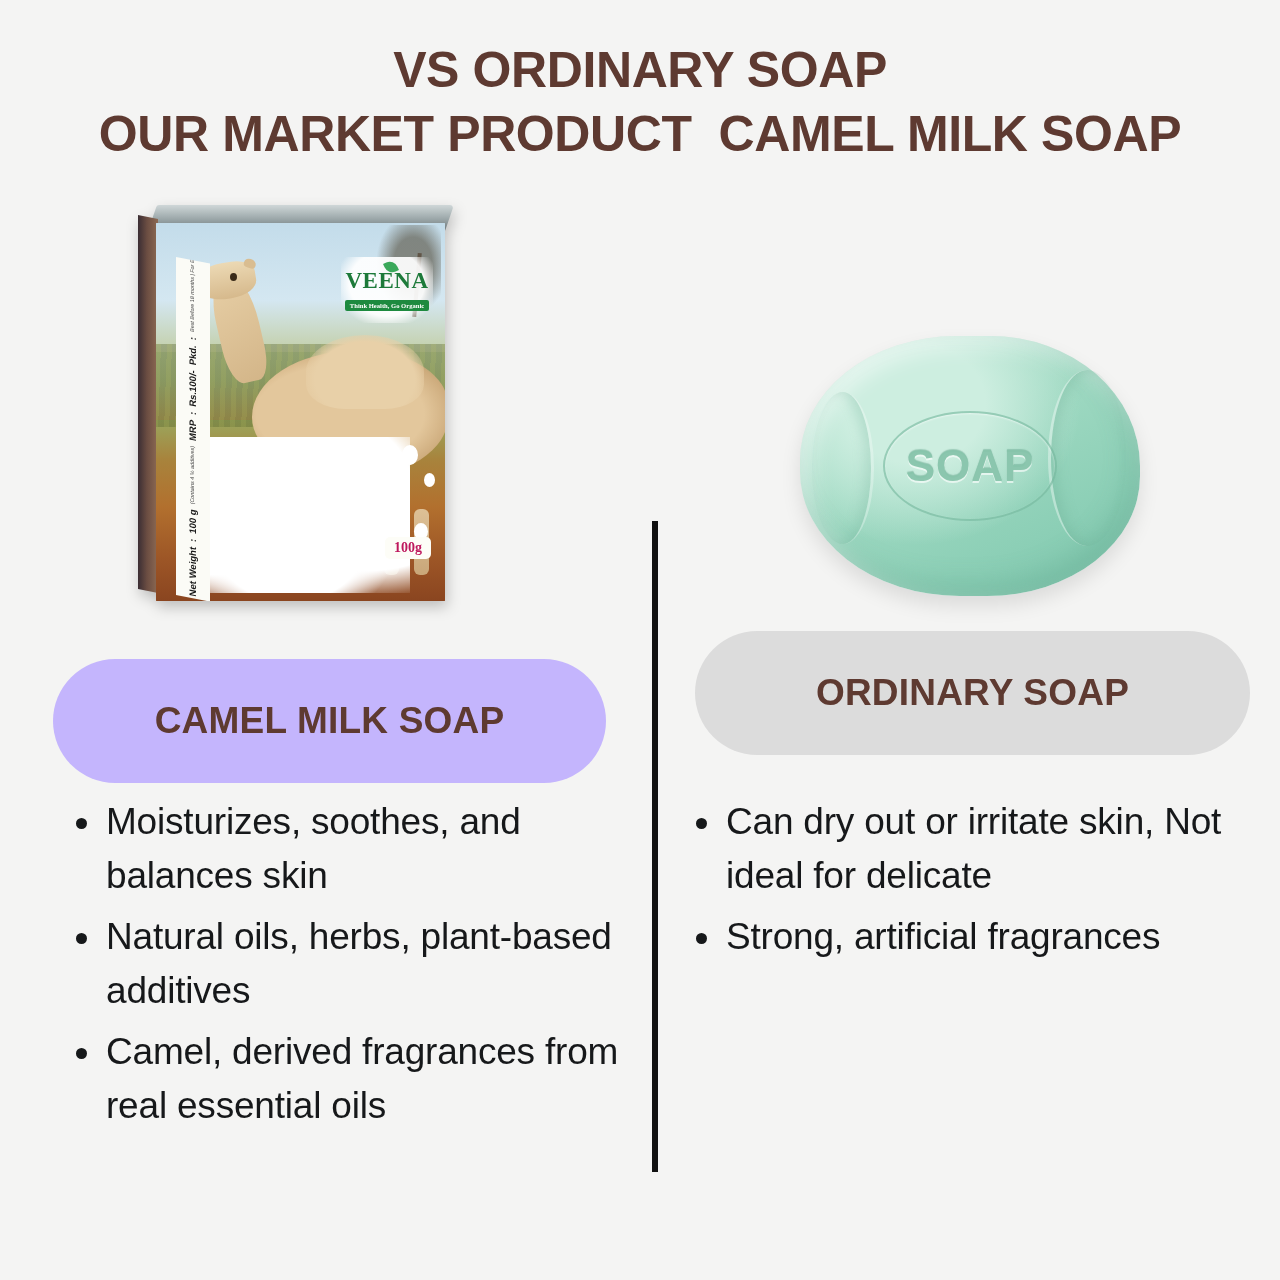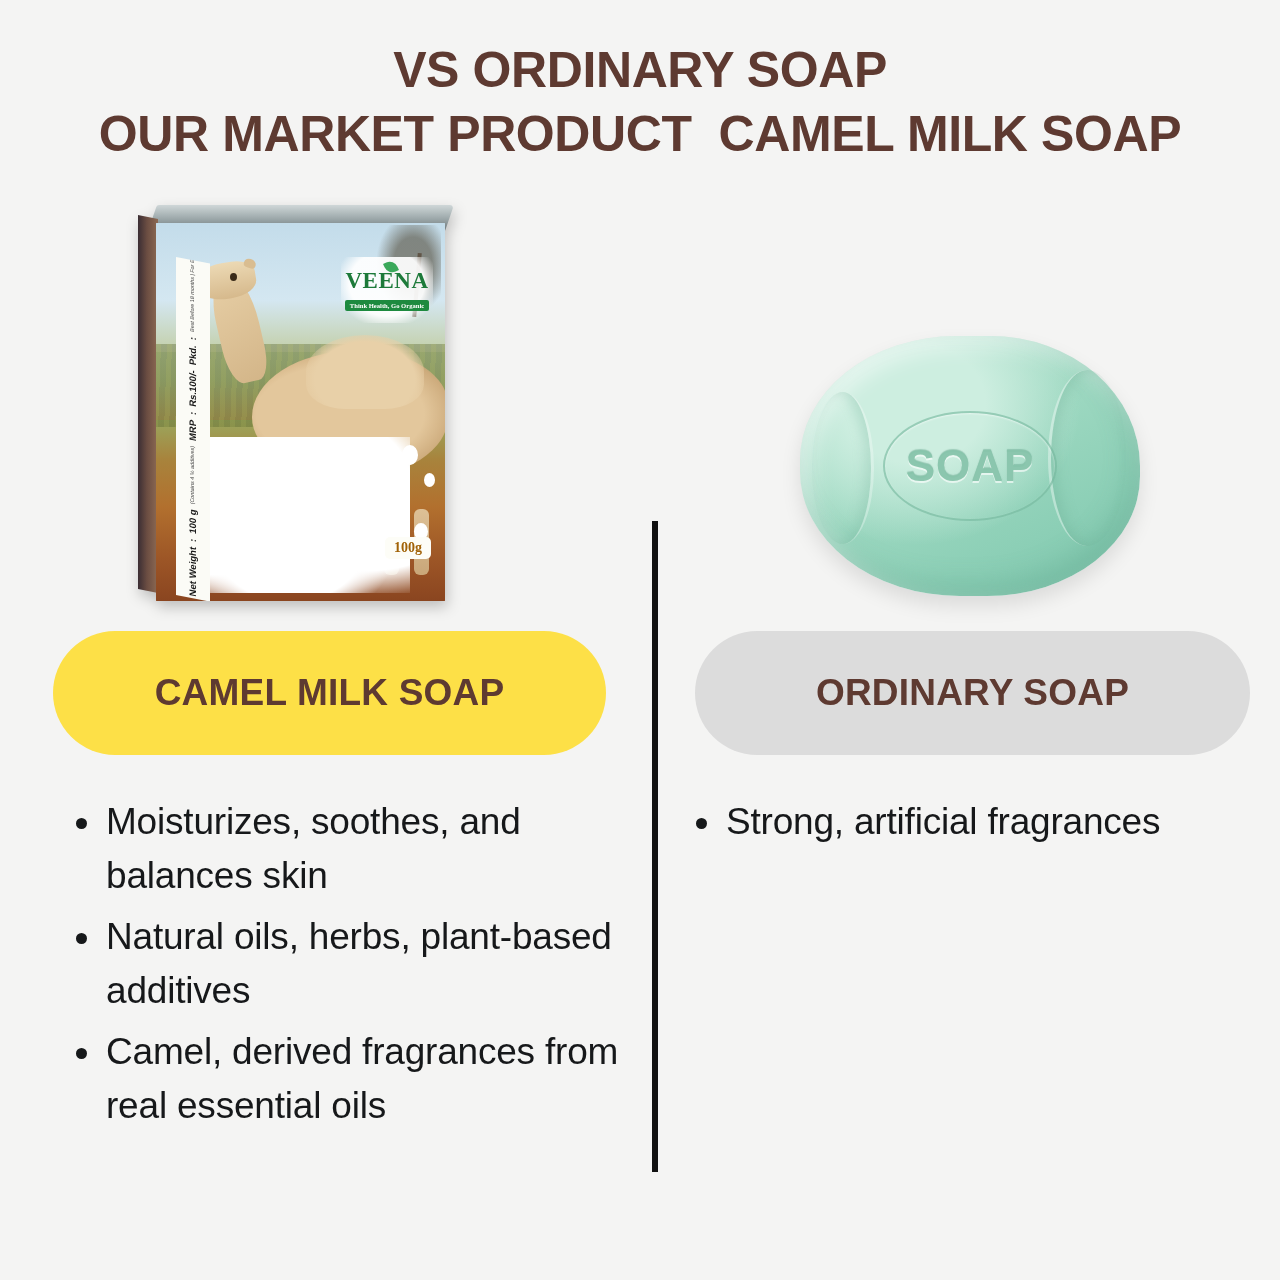--- a/index.html
+++ b/index.html
@@ -177,21 +177,21 @@
   .brandtxt .l2 {
     font-size:44px; font-weight:800; color:#0f5a2a; font-style:italic;
     text-shadow: 1.8px 1.8px 0 #8fd14f; margin-top:-2px;
   }
   .brandtxt .l3 {
     font-size:24px; font-weight:700; color:#176b33; font-style:italic;
     text-shadow: 1.2px 1.2px 0 #8fd14f; margin-top:-1px;
   }
   .weight-badge {
     position:absolute; right:14px; bottom:42px;
-    background:#fdfdf7; color:#a16207;
+    background:#fdfdf7; color:#be185d;
     font-size:14px; font-weight:700; font-family:"Liberation Serif", serif;
     padding:3px 9px; border-radius:5px;
   }
 
   
   .logo {
     position:absolute; right:12px; top:34px; width:92px; height:66px;
     background: radial-gradient(ellipse at 50% 40%, rgba(255,255,255,.92) 0 58%, rgba(255,255,255,0) 80%);
     text-align:center;
   }
@@ -274,21 +274,21 @@
     position:absolute; left:652px; top:521px;
     width:6px; height:651px; background:#111111;
   }
 
   
   .pill {
     position:absolute; top:631px; height:124px;
     border-radius:62px;
     display:flex; align-items:center;
   }
-  .pill-left  { left:53px;  width:553px; background:#fde047; }
+  .pill-left  { left:53px;  width:553px; background:#c4b5fd;margin-top:28px; }
   .pill-right { left:695px; width:555px; background:#dcdcdc; }
   .pill-text {
     width:100%; text-align:center;
     color:#5e3a31; font-weight:700; font-size:37px; letter-spacing:.2px;
   }
 
   
   .col { position:absolute; top:795px; }
   .col-left  { left:64px;  width:560px; }
   .col-right { left:684px; width:575px; }
@@ -398,15 +398,16 @@
 <div class="col col-left">
   <ul>
     <li>Moisturizes, soothes, and balances skin</li>
     <li>Natural oils, herbs, plant-based additives</li>
     <li>Camel, derived fragrances from real essential oils</li>
   </ul>
 </div>
 
 <div class="col col-right">
   <ul>
+    <li>Can dry out or irritate skin, Not ideal for delicate</li>
     <li>Strong, artificial fragrances</li>
   </ul>
 </div>
 
 </body></html>

